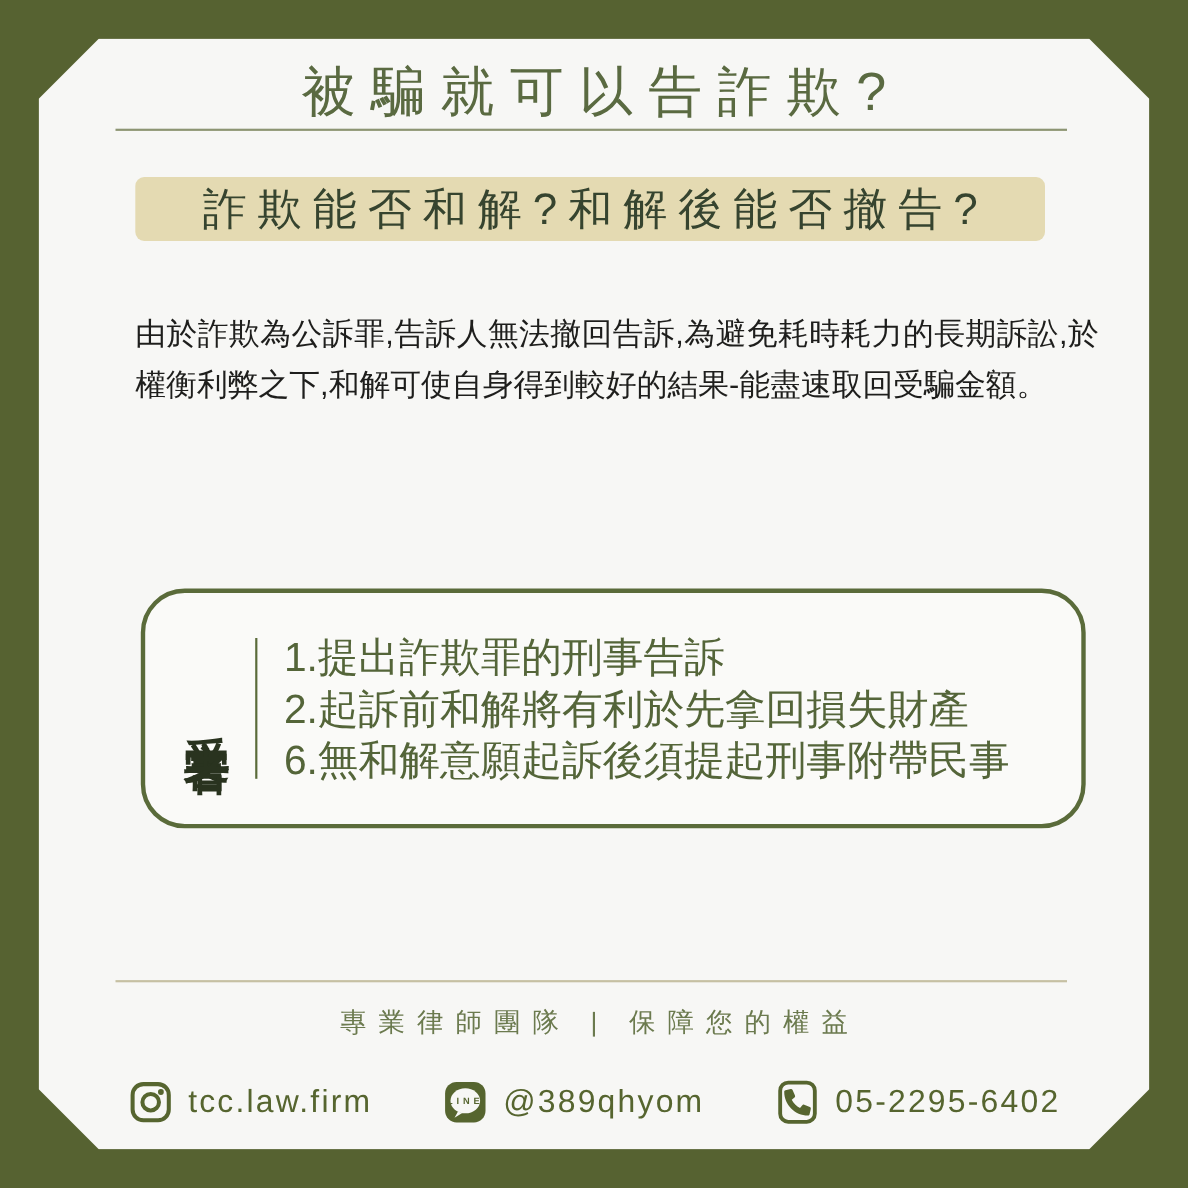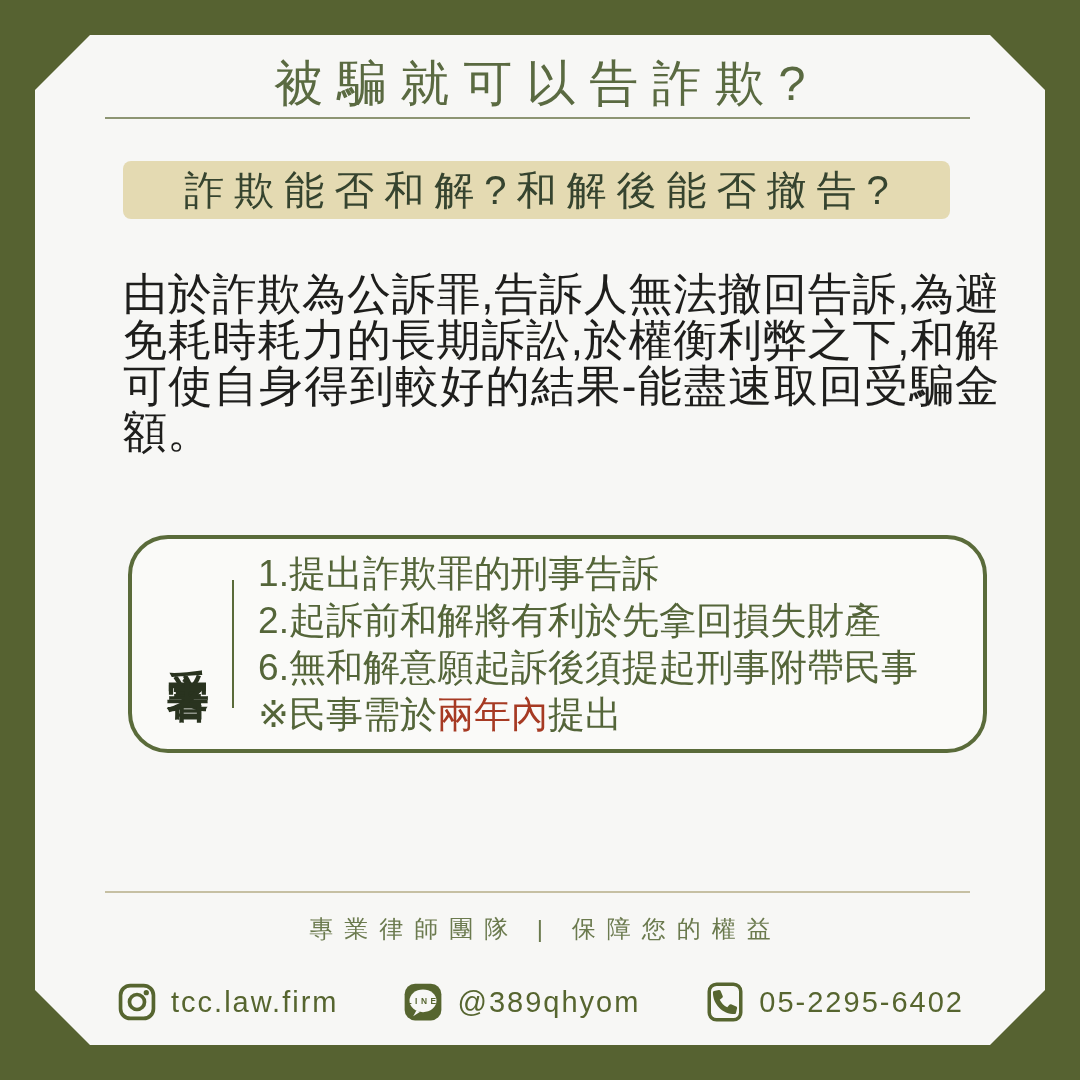--- a/index.html
+++ b/index.html
@@ -26,22 +26,22 @@
     background:#8d9573;
   }
   .banner{
     position:absolute;top:126px;left:88px;width:827px;height:58px;
     background:#e4dab2;border-radius:8px;
     display:flex;align-items:center;justify-content:center;
     font-size:40px;letter-spacing:10px;text-indent:10px;
     color:#36442f;font-weight:500;
   }
   .body-text{
-    position:absolute;top:236px;left:88px;width:876px;
-    font-size:44px;line-height:46px;color:#1e1e1c;
+    position:absolute;top:246px;left:88px;width:876px;
+    font-size:28px;line-height:46px;color:#1e1e1c;
     text-align:justify;
   }
   .victim-box{
     position:absolute;top:500px;left:81px;width:859px;height:218px;
     box-sizing:border-box;
     border:4px solid #5a6b3a;border-radius:40px;
     background:#fafaf8;
     display:flex;align-items:center;margin-left:12px;
   }
   .victim-label{
@@ -93,21 +93,20 @@
 
   <div class="body-text">由於詐欺為公訴罪,告訴人無法撤回告訴,為避免耗時耗力的長期訴訟,於權衡利弊之下,和解可使自身得到較好的結果-能盡速取回受騙金額。</div>
 
   <div class="victim-box">
     <div class="victim-label">受害者</div>
     <div class="victim-divider"></div>
     <div class="victim-list">
       <div>1.提出詐欺罪的刑事告訴</div>
       <div>2.起訴前和解將有利於先拿回損失財產</div>
       <div>6.無和解意願起訴後須提起刑事附帶民事</div>
-      <div><span>※民事需於</span><span class="hl-red">兩年內</span><span>提出</span></div>
     </div>
   </div>
 
   <div class="divider-bottom"></div>
 
   <div class="tagline">專業律師團隊 | 保障您的權益</div>
 
   <div class="contacts">
 
     <div class="contact">

